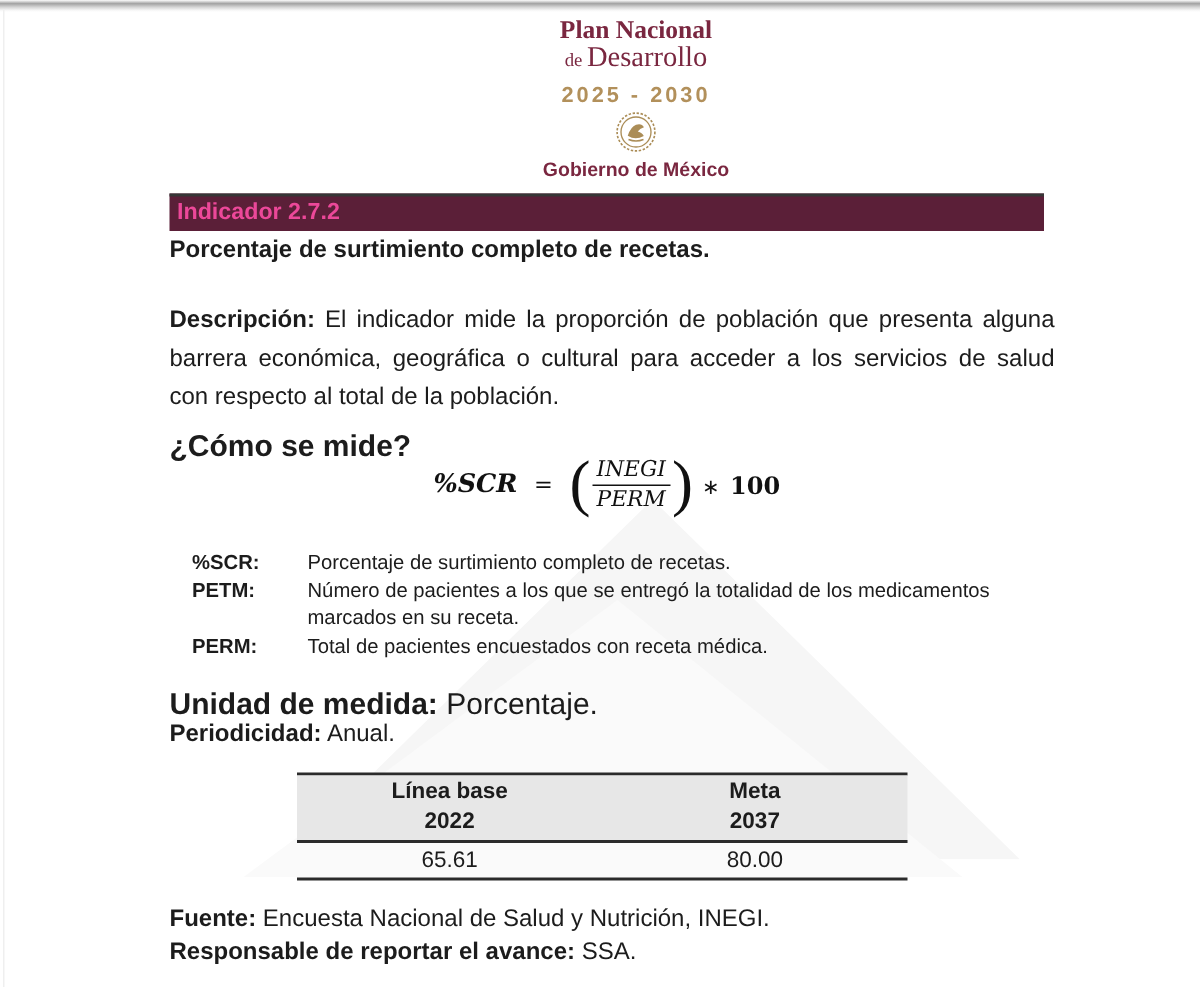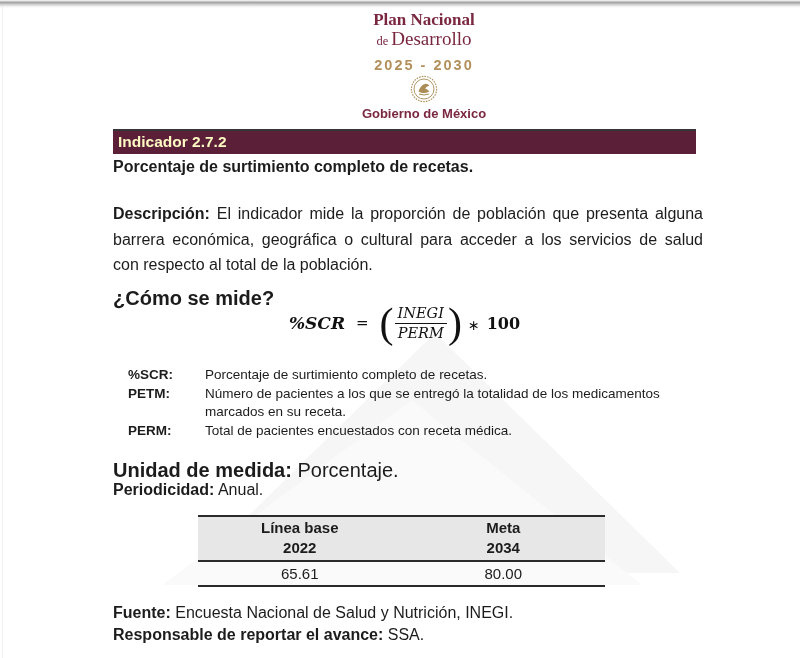--- a/index.html
+++ b/index.html
@@ -31,21 +31,21 @@
   .logo-de  { font-size: 12.5px; margin-right: 3px; }
   .logo-des { font-size: 19px; }
   .logo-years { margin-top: 6px; font-weight: bold; font-size: 14.5px; letter-spacing: 2px; color: #b2905b; }
   .logo-emblem { margin-top: 2px; height: 28px; }
   .logo-gob { margin-top: 3px; font-weight: bold; font-size: 13px; color: #7a2740; }
 
   
   .banner {
     position: absolute; left: 113px; top: 129px; width: 583px; height: 25px;
     background: #5b1f38; border-top: 2px solid #363636;
-    color: #fef9c3; font-weight: bold; font-size: 15.5px; line-height: 22px; padding-left: 5px;
+    color: #ec4899; font-weight: bold; font-size: 15.5px; line-height: 22px; padding-left: 5px;
   }
   .subtitle { position: absolute; left: 113px; top: 158px; font-weight: bold; font-size: 16px; }
 
   
   .desc { position: absolute; left: 113px; top: 201px; width: 590px; font-size: 16px; line-height: 25.5px; }
   .jall { text-align: justify; text-align-last: justify; }
 
   .how { position: absolute; left: 113px; top: 287px; font-weight: bold; font-size: 20px; }
 
   
@@ -151,21 +151,21 @@
     <div class="period"><b>Periodicidad:</b><span> Anual.</span></div>
 
     <div class="btable">
       <div class="thead">
         <div class="th">
           <div>Línea base</div>
           <div>2022</div>
         </div>
         <div class="th">
           <div>Meta</div>
-          <div>2034</div>
+          <div>2037</div>
         </div>
       </div>
       <div class="trow">
         <div class="td">65.61</div>
         <div class="td">80.00</div>
       </div>
     </div>
 
     <div class="source"><b>Fuente:</b><span> Encuesta Nacional de Salud y Nutrición, INEGI.</span></div>
     <div class="resp"><b>Responsable de reportar el avance:</b><span> SSA.</span></div>

